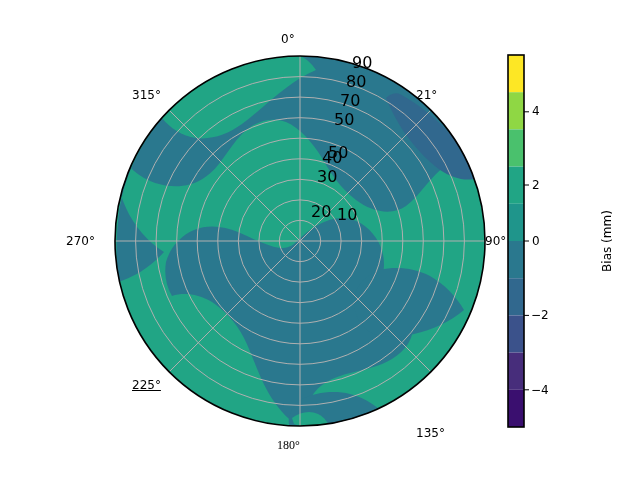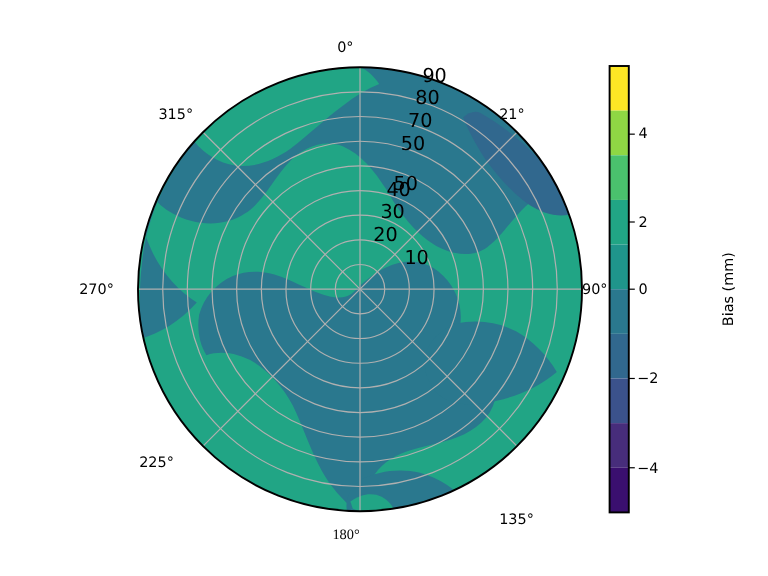--- a/index.html
+++ b/index.html
@@ -177,26 +177,26 @@
     </g>
 
     <circle cx="300" cy="241" r="185" fill="none" stroke="#000000" stroke-width="1.6"></circle>
   </svg>
 
   <div class="tick-label" style="left:281px; top:32px;">0°</div>
   <div class="tick-label" style="left:416px; top:88px;">21°</div>
   <div class="tick-label" style="left:485px; top:234px;">90°</div>
   <div class="tick-label" style="left:416px; top:378px;margin-top:48px;">135°</div>
   <div class="tick-label" style="left:277px; top:438px;font-family:Liberation Serif, serif;">180°</div>
-  <div class="tick-label" style="left:116px; top:378px;">225°</div>
+  <div class="tick-label" style="left:132px; top:378px;text-decoration:underline;">225°</div>
   <div class="tick-label" style="left:66px; top:234px;">270°</div>
   <div class="tick-label" style="left:132px; top:88px;">315°</div>
 
   <div class="r-label" style="left:305px; top:205px;margin-left:32px;">10</div>
-  <div class="r-label" style="left:311px; top:186px;">20</div>
+  <div class="r-label" style="left:311px; top:202px;">20</div>
   <div class="r-label" style="left:317px; top:167px;">30</div>
   <div class="r-label" style="left:322px; top:148px;text-align:right;">40</div>
   <div class="r-label" style="left:328px; top:143px;">50</div>
   <div class="r-label" style="left:334px; top:110px;">50</div>
   <div class="r-label" style="left:340px; top:91px;">70</div>
   <div class="r-label" style="left:346px; top:72px;">80</div>
   <div class="r-label" style="left:352px; top:53px;">90</div>
 
   <svg id="colorbar" width="140" height="440" style="position:absolute;left:500px;top:40px;">
 

